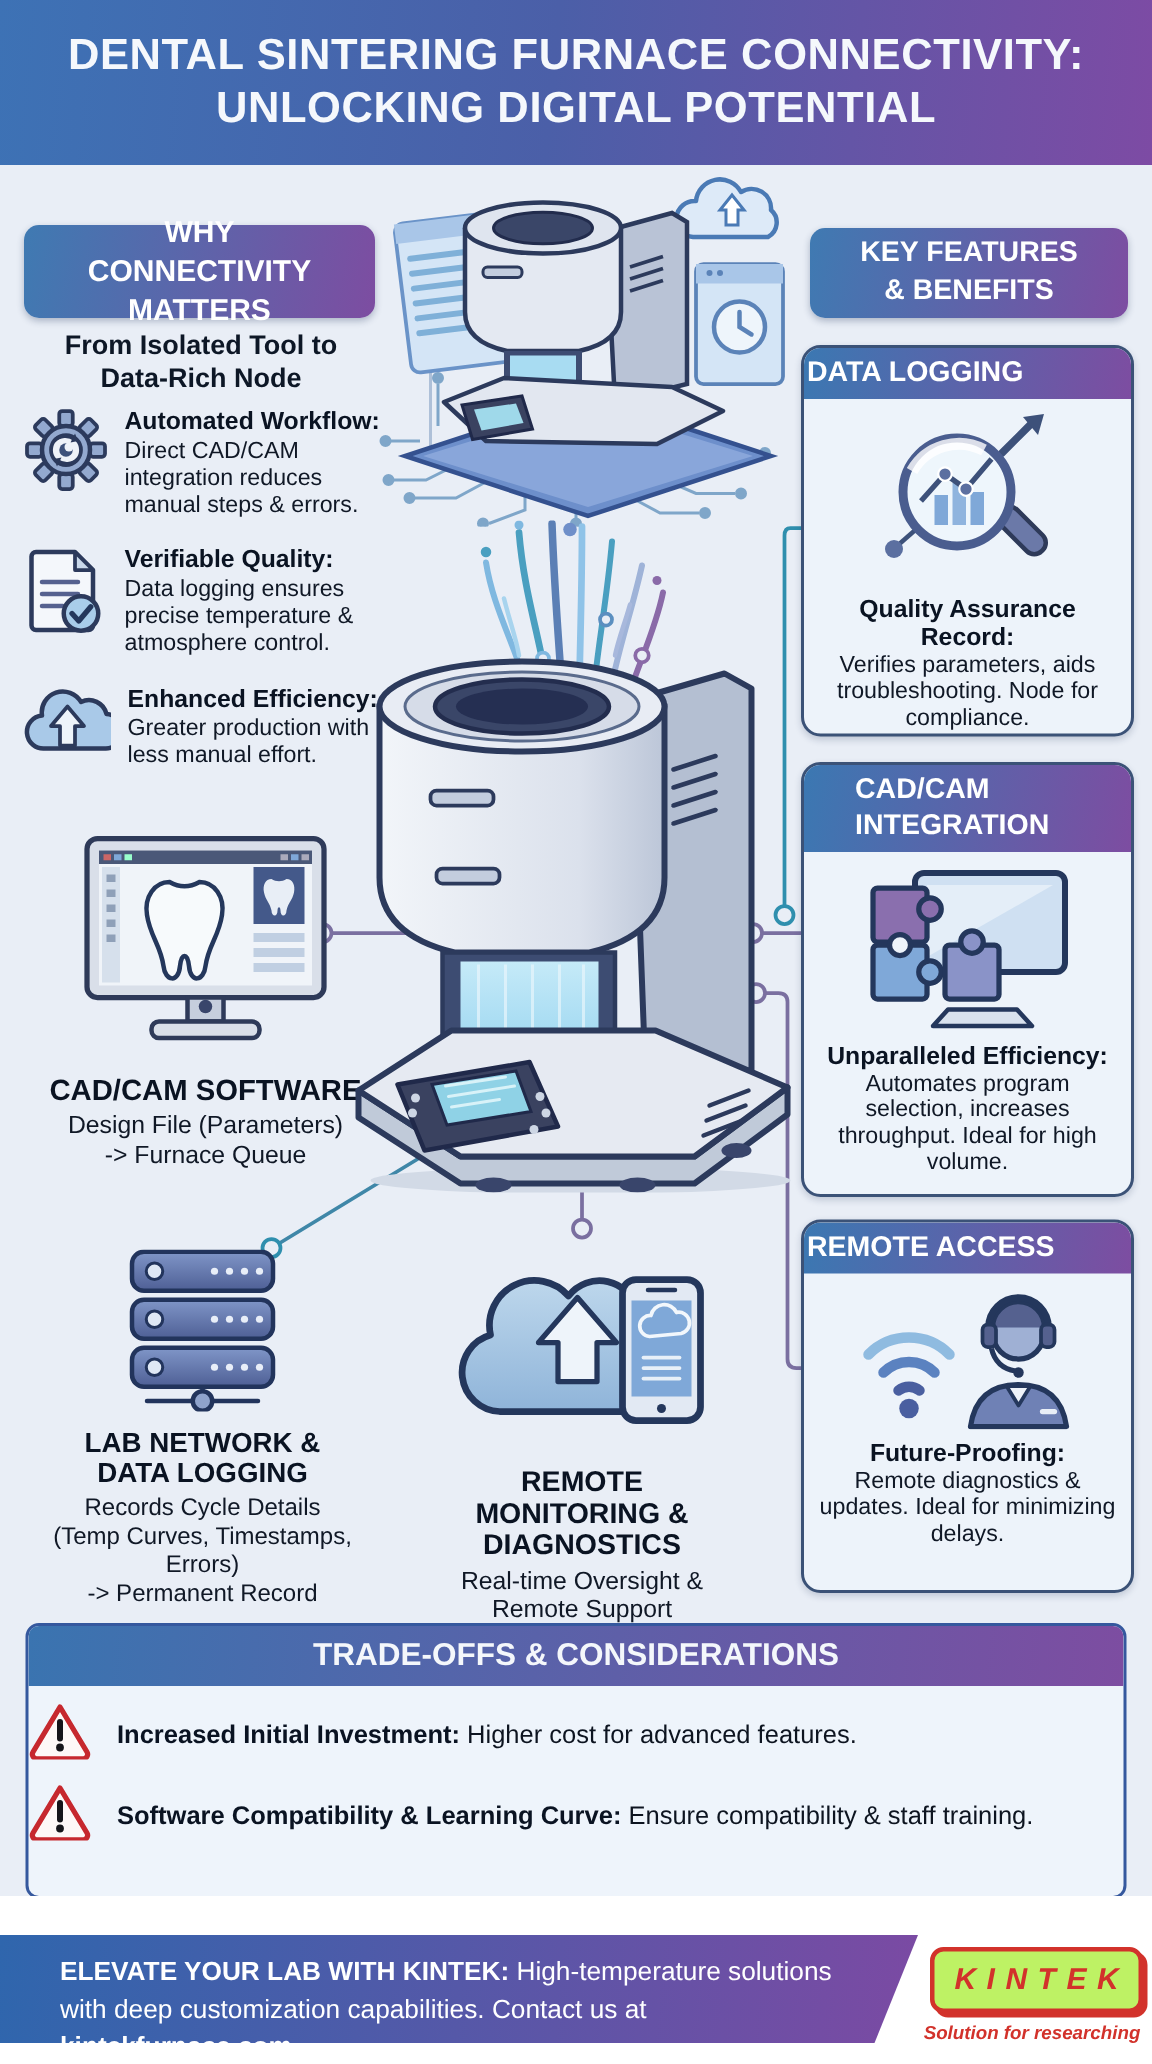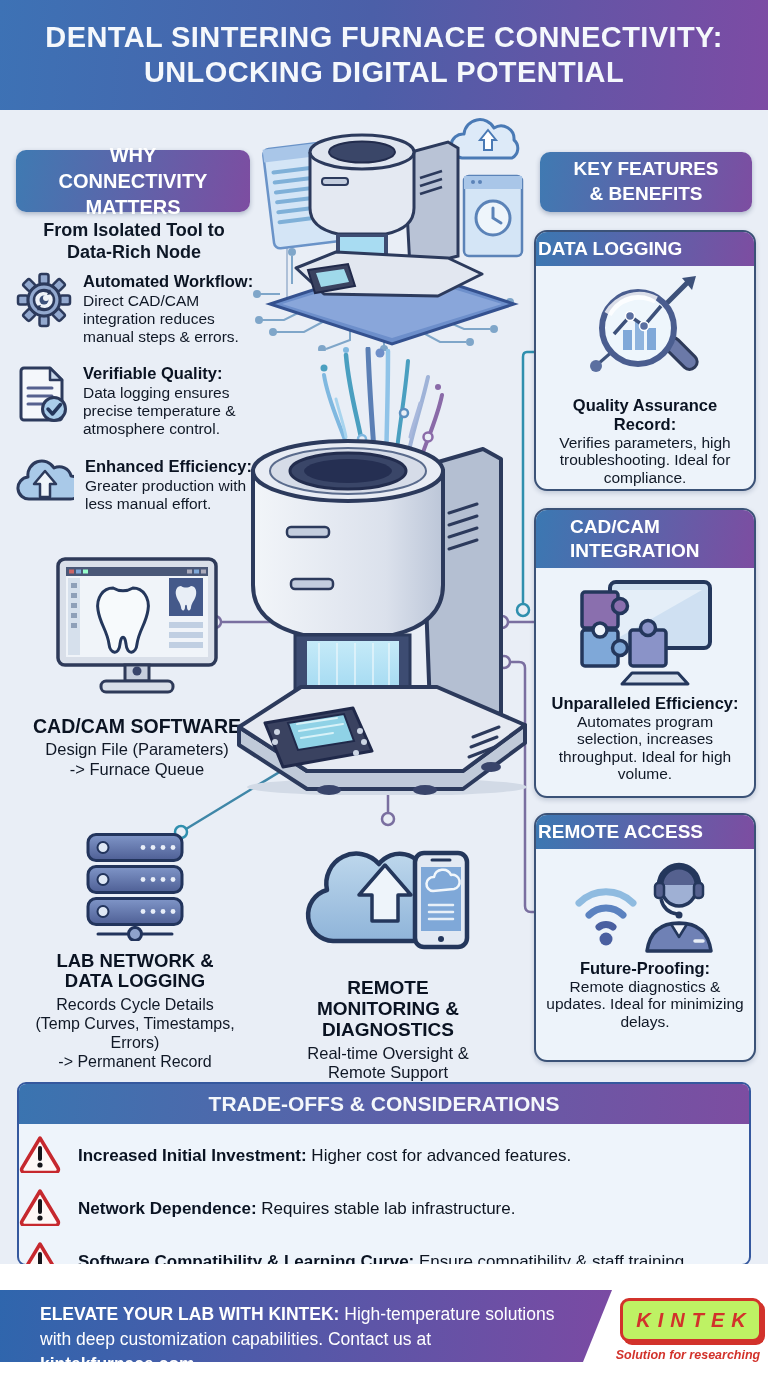--- a/index.html
+++ b/index.html
@@ -182,21 +182,21 @@
           <path d="M22,40 a36,36 0 0 1 48,-14" fill="none" stroke="#ffffff" stroke-width="8" opacity="0.8"></path>
           <rect x="37" y="56" width="9" height="20" fill="#7fa8d8"></rect>
           <rect x="49" y="48" width="9" height="28" fill="#8fb4de"></rect>
           <rect x="61" y="54" width="9" height="22" fill="#7fa8d8"></rect>
           <path d="M28,60 L44,42 L58,52 L75,32" fill="none" stroke="#3d517a" stroke-width="3.5"></path>
           <circle cx="44" cy="42" r="4.5" fill="#5b6fa0" stroke="#ffffff" stroke-width="1.5"></circle>
           <circle cx="58" cy="52" r="4.5" fill="#5b6fa0" stroke="#ffffff" stroke-width="1.5"></circle>
         </svg>
       </div>
       <b>Quality Assurance Record:</b>
-      <div class="bd">Verifies parameters, high troubleshooting. Ideal for compliance.</div>
+      <div class="bd">Verifies parameters, aids troubleshooting. Node for compliance.</div>
     </div>
   </div>
 
   <div class="card blk" style="top:508px;height:286px;">
     <div class="card-h">
       <span class="inner" style="width:150px;">CAD/CAM INTEGRATION</span>
     </div>
     <div class="card-b">
       <div class="ic">
         <svg width="142" height="112" viewBox="0 0 142 112">
@@ -522,30 +522,20 @@
       <span class="tt"><b>Increased Initial Investment:</b><span> Higher cost for advanced features.</span></span>
     </div>
     <div class="trow">
       <span class="wt">
         <svg width="42" height="38" viewBox="0 0 42 38">
             <path d="M21,3 L39,33 a3,3 0 0 1 -2.6,4.5 H5.6 a3,3 0 0 1 -2.6,-4.5 Z" fill="#fdf8f7" stroke="#c6282e" stroke-width="3.5" stroke-linejoin="round"></path>
             <line x1="21" y1="13" x2="21" y2="24" stroke="#15151a" stroke-width="4" stroke-linecap="round"></line>
             <circle cx="21" cy="30" r="2.6" fill="#15151a"></circle>
           </svg>
       </span>
-      <span class="tt"><b>Network Dependence:</b><span> Requires stable lab infrastructure.</span></span>
-    </div>
-    <div class="trow">
-      <span class="wt">
-        <svg width="42" height="38" viewBox="0 0 42 38">
-            <path d="M21,3 L39,33 a3,3 0 0 1 -2.6,4.5 H5.6 a3,3 0 0 1 -2.6,-4.5 Z" fill="#fdf8f7" stroke="#c6282e" stroke-width="3.5" stroke-linejoin="round"></path>
-            <line x1="21" y1="13" x2="21" y2="24" stroke="#15151a" stroke-width="4" stroke-linecap="round"></line>
-            <circle cx="21" cy="30" r="2.6" fill="#15151a"></circle>
-          </svg>
-      </span>
       <span class="tt"><b>Software Compatibility &amp; Learning Curve:</b><span> Ensure compatibility &amp; staff training.</span></span>
     </div>
   </div>
 
   <div class="footer blk">
     <div class="banner">
       <p><b>ELEVATE YOUR LAB WITH KINTEK:</b><span> High-temperature solutions with deep customization capabilities. Contact us at </span><b>kintekfurnace.com</b></p>
     </div>
     <div class="logo-box">
       <span>KINTEK</span>

